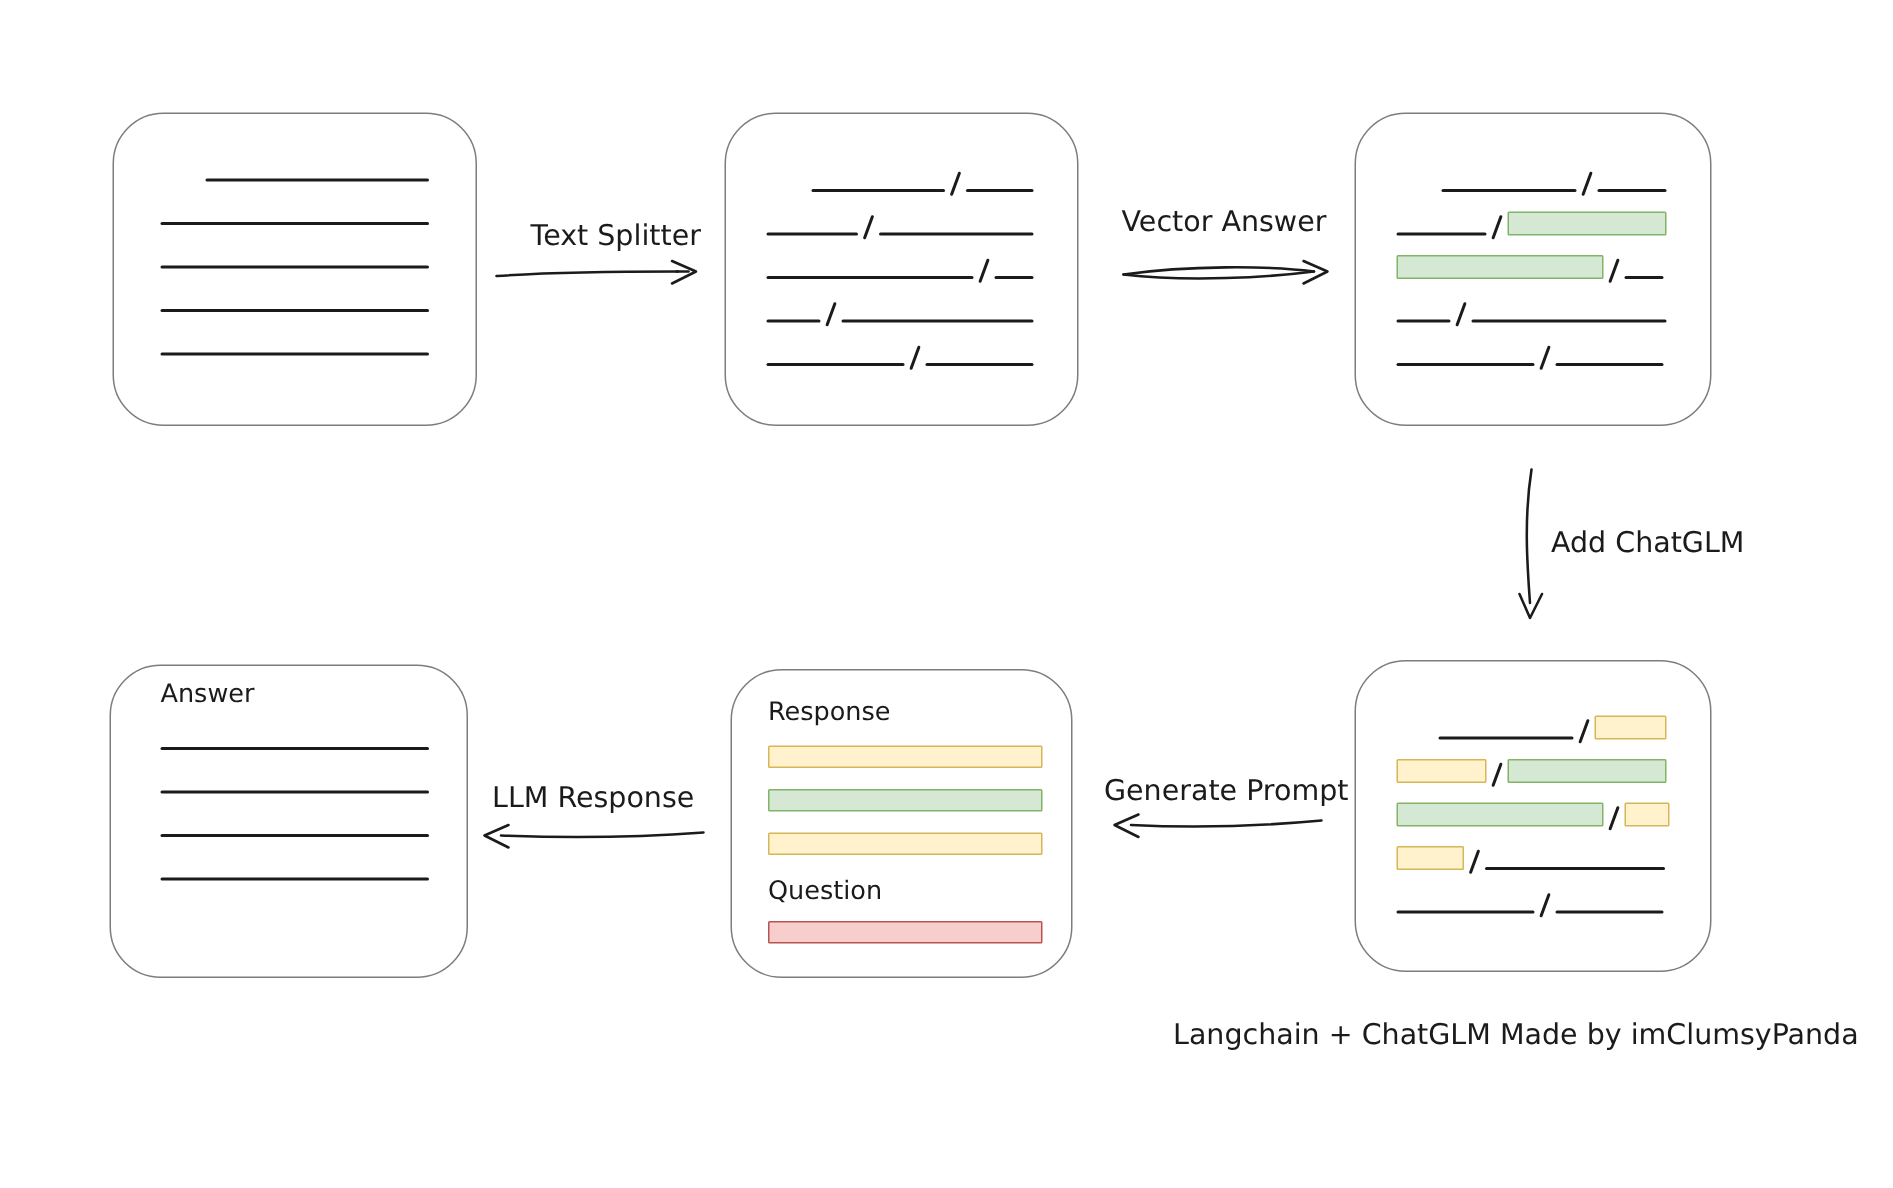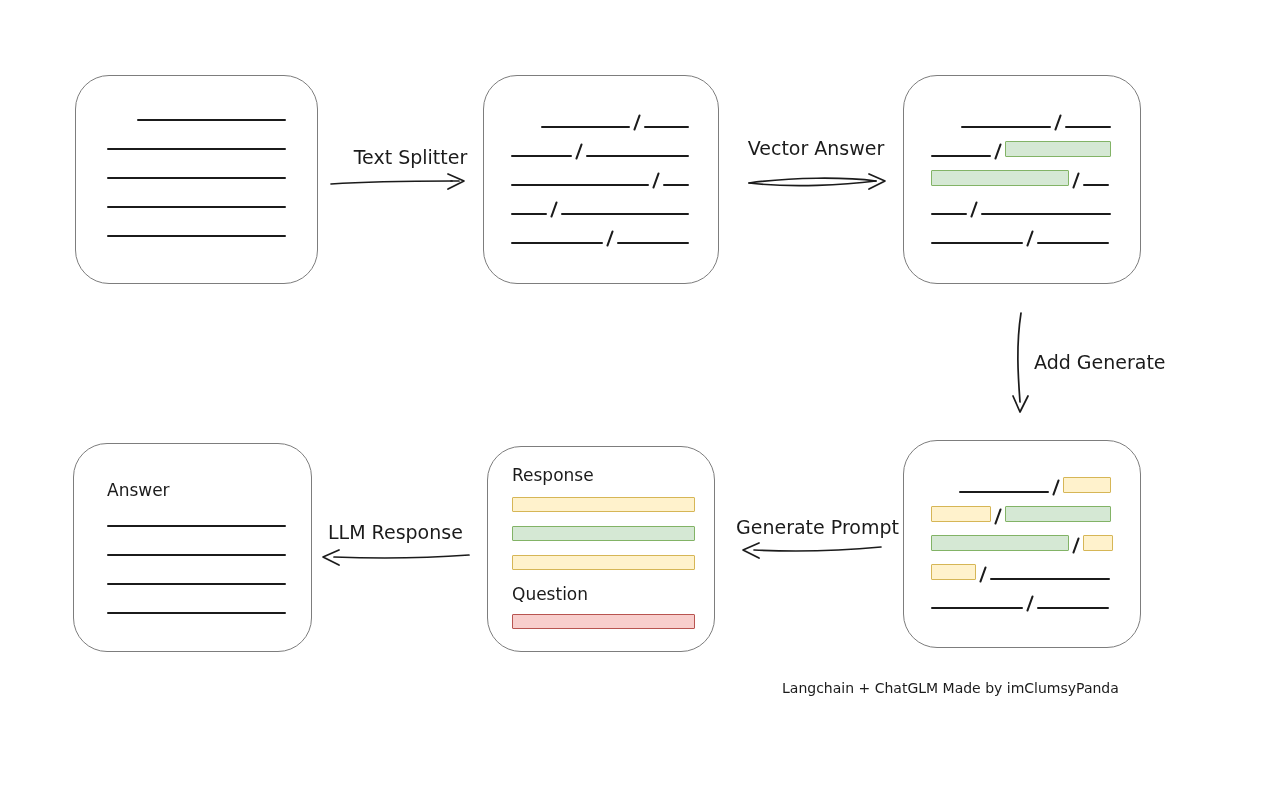--- a/index.html
+++ b/index.html
@@ -20,21 +20,21 @@
     transform:rotate(20deg);margin:0 6px -3px 6px;flex:0 0 auto;
   }
   .chip{height:16px;box-sizing:border-box;border:1.4px solid;border-radius:1px;flex:0 0 auto;}
   .chip.green,.bar.green{background:var(--green-fill);border-color:var(--green-stroke);}
   .chip.yellow,.bar.yellow{background:var(--yellow-fill);border-color:var(--yellow-stroke);}
   .chip.red,.bar.red{background:var(--red-fill);border-color:var(--red-stroke);}
   .bar{height:15px;box-sizing:border-box;border:1.4px solid;border-radius:1px;width:183px;}
   .bars{display:flex;flex-direction:column;gap:14px;}
   .box-label{font-size:17px;line-height:1;white-space:nowrap;}
   .arrow-label{position:absolute;font-size:19px;line-height:1;white-space:nowrap;text-align:center;}
-  .caption{position:absolute;font-size:14px;line-height:1;white-space:nowrap;}
+  .caption{position:absolute;font-size:19px;line-height:1;white-space:nowrap;}
   .arrow-layer{position:absolute;left:0;top:0;pointer-events:none;}
 </style>
 </head>
 <body>
 
 <div class="canvas" style="--box-border: #7d7d7d; --ink: #1b1b1b; --green-fill: #d5e8d4; --green-stroke: #82b366; --yellow-fill: #fff2cc; --yellow-stroke: #d6b656; --red-fill: #f8cecc; --red-stroke: #b85450;">
 
   <div class="doc-box" style="left:75px;top:75px;width:243px;height:209px;padding:43px 33px 0 31px">
     <div class="lines-stack">
         <div class="hline" style="width: 149px; margin-left: 30px;"></div>
@@ -144,33 +144,33 @@
         <div class="bar yellow"></div>
         <div class="bar green"></div>
         <div class="bar yellow"></div>
       </div>
     <div class="box-label" style="margin-top:16px;margin-bottom:11px">Question</div>
     <div class="bars">
         <div class="bar red"></div>
       </div>
   </div>
 
-  <div class="doc-box" style="left:73px;top:443px;width:239px;height:209px;padding:38px 27px 0 33px">
+  <div class="doc-box" style="left:73px;top:443px;width:239px;height:209px;padding:11px 27px 0 33px">
     <div class="box-label" style="margin-bottom:26px">Answer</div>
     <div class="lines-stack">
         <div class="hline" style="width: 179px;"></div>
         <div class="hline" style="width: 179px;"></div>
         <div class="hline" style="width: 179px;"></div>
         <div class="hline" style="width: 179px;"></div>
       </div>
   </div>
 
   <div class="arrow-label" style="left:344px;top:148px;width:133px">Text Splitter</div>
   <div class="arrow-label" style="left:746px;top:139px;width:140px">Vector Answer</div>
-  <div class="arrow-label" style="left:1034px;top:353px">Add Generate</div>
+  <div class="arrow-label" style="left:1034px;top:353px">Add ChatGLM</div>
   <div class="arrow-label" style="left:736px;top:518px;width:148px">Generate Prompt</div>
   <div class="arrow-label" style="left:328px;top:523px;width:134px">LLM Response</div>
 
   <div class="caption" style="left:782px;top:681px">Langchain + ChatGLM Made by imClumsyPanda</div>
 
   <svg class="arrow-layer" width="1262" height="792" viewBox="0 0 1262 792">
     <g stroke="#1b1b1b" stroke-width="1.7" fill="none" stroke-linecap="round" stroke-linejoin="round">
       <g>
         <path d="M331,184 C 375,181 420,181 452,181"></path>
         <path d="M448,174 L464,181 L448,189"></path>

